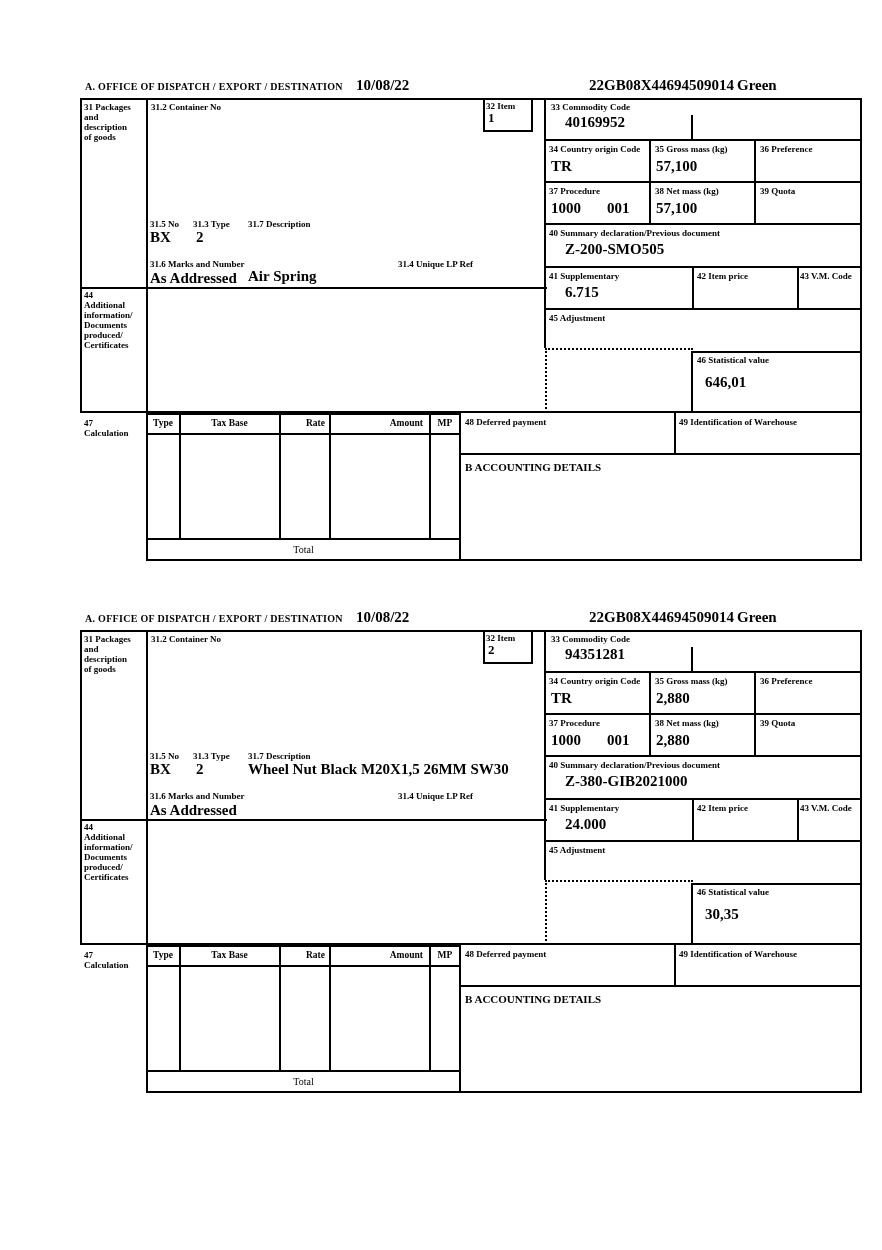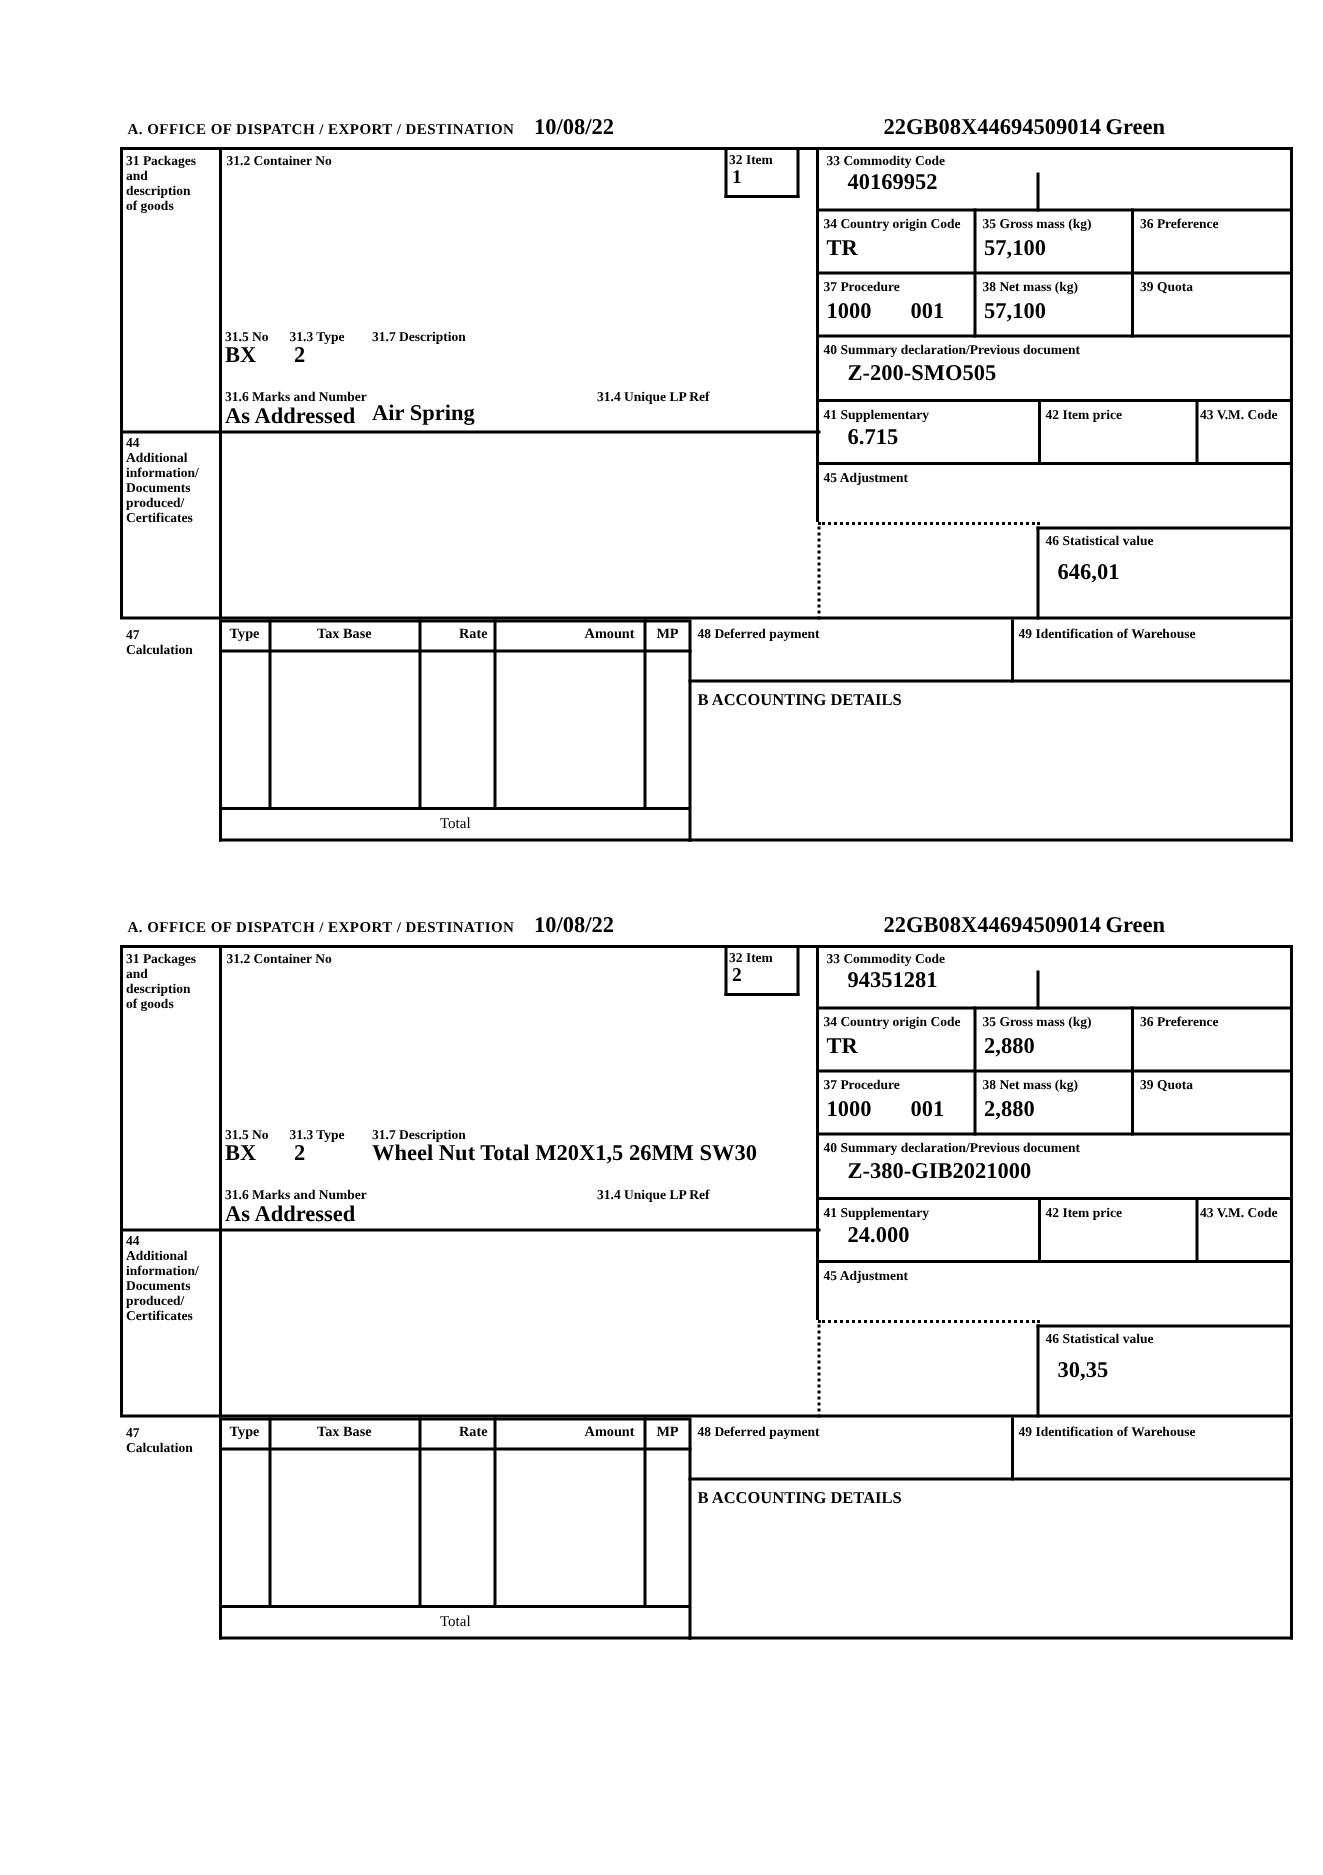--- a/index.html
+++ b/index.html
@@ -171,21 +171,21 @@
 Calculation</div>
 
     <div class="a lbl" style="left:151px;top:28px;">31.2 Container No</div>
     <div class="a lbl" style="left:486px;top:27px;">32 Item</div>
     <div class="a val vs" style="left:488px;top:37px;">2</div>
     <div class="a lbl" style="left:150px;top:145px;">31.5 No</div>
     <div class="a lbl" style="left:193px;top:145px;">31.3 Type</div>
     <div class="a lbl" style="left:248px;top:145px;">31.7 Description</div>
     <div class="a val" style="left:150px;top:155px;">BX</div>
     <div class="a val" style="left:196px;top:155px;">2</div>
-    <div class="a val" style="left:248px;top:155px;">Wheel Nut Total M20X1,5 26MM SW30</div>
+    <div class="a val" style="left:248px;top:155px;">Wheel Nut Black M20X1,5 26MM SW30</div>
     <div class="a lbl" style="left:150px;top:185px;">31.6 Marks and Number</div>
     <div class="a lbl" style="left:398px;top:185px;">31.4 Unique LP Ref</div>
     <div class="a val" style="left:150px;top:196px;">As Addressed</div>
 
     <div class="a lbl" style="left:551px;top:28px;">33 Commodity Code</div>
     <div class="a val" style="left:565px;top:40px;">94351281</div>
     <div class="a lbl" style="left:549px;top:70px;">34 Country origin Code</div>
     <div class="a val" style="left:551px;top:84px;">TR</div>
     <div class="a lbl" style="left:655px;top:70px;">35 Gross mass (kg)</div>
     <div class="a val" style="left:656px;top:84px;">2,880</div>

